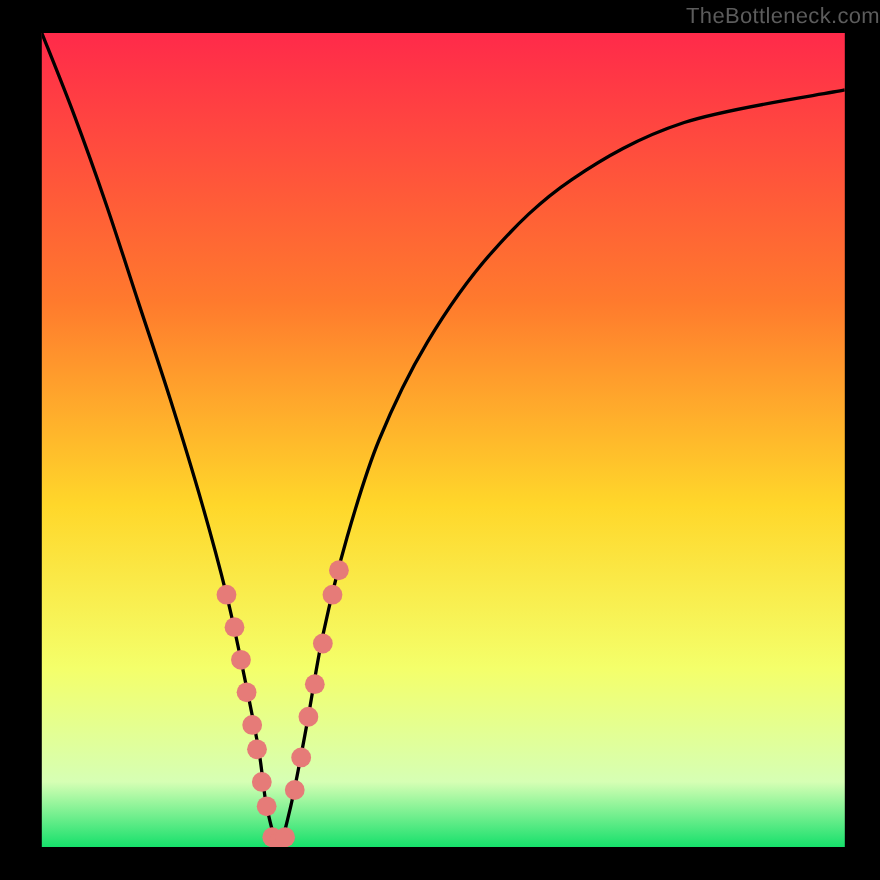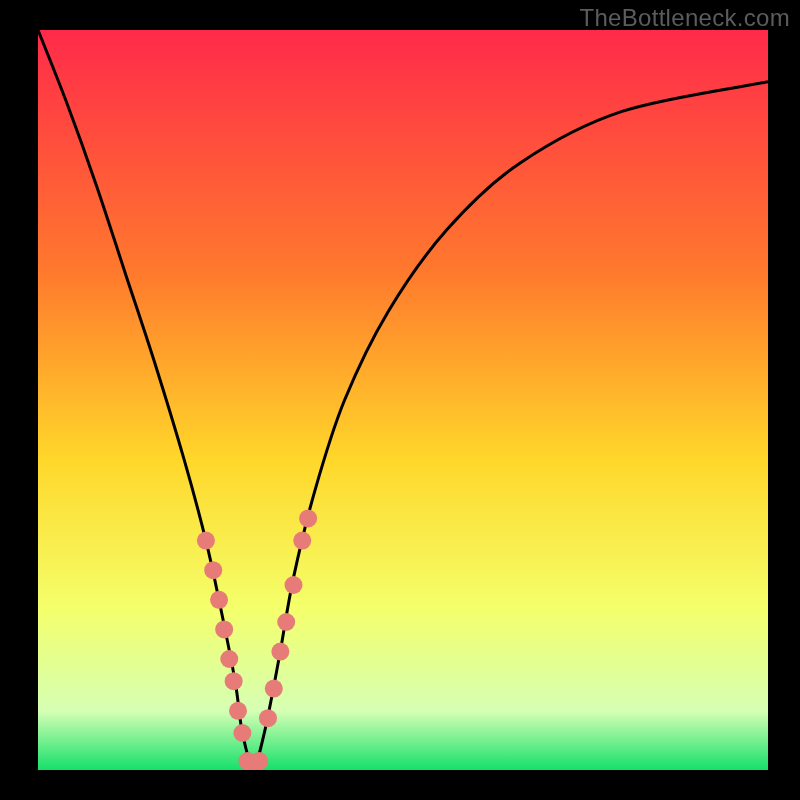--- a/index.html
+++ b/index.html
@@ -12,23 +12,23 @@
     font-family: Arial, Helvetica, sans-serif;
   }
   .stage {
     position: relative;
     width: 800px;
     height: 800px;
   }
   .watermark {
     position: absolute;
     top: 4px;
-    right: 10px;
+    right: 0;
     color: #5c5c5c;
-    font-size: 24px;
+    font-size: 20px;
     font-weight: 500;
     letter-spacing: 0.3px;
     z-index: 50;
     user-select: none;
   }
   svg {
     position: absolute;
     top: 0;
     left: 0;
   }

